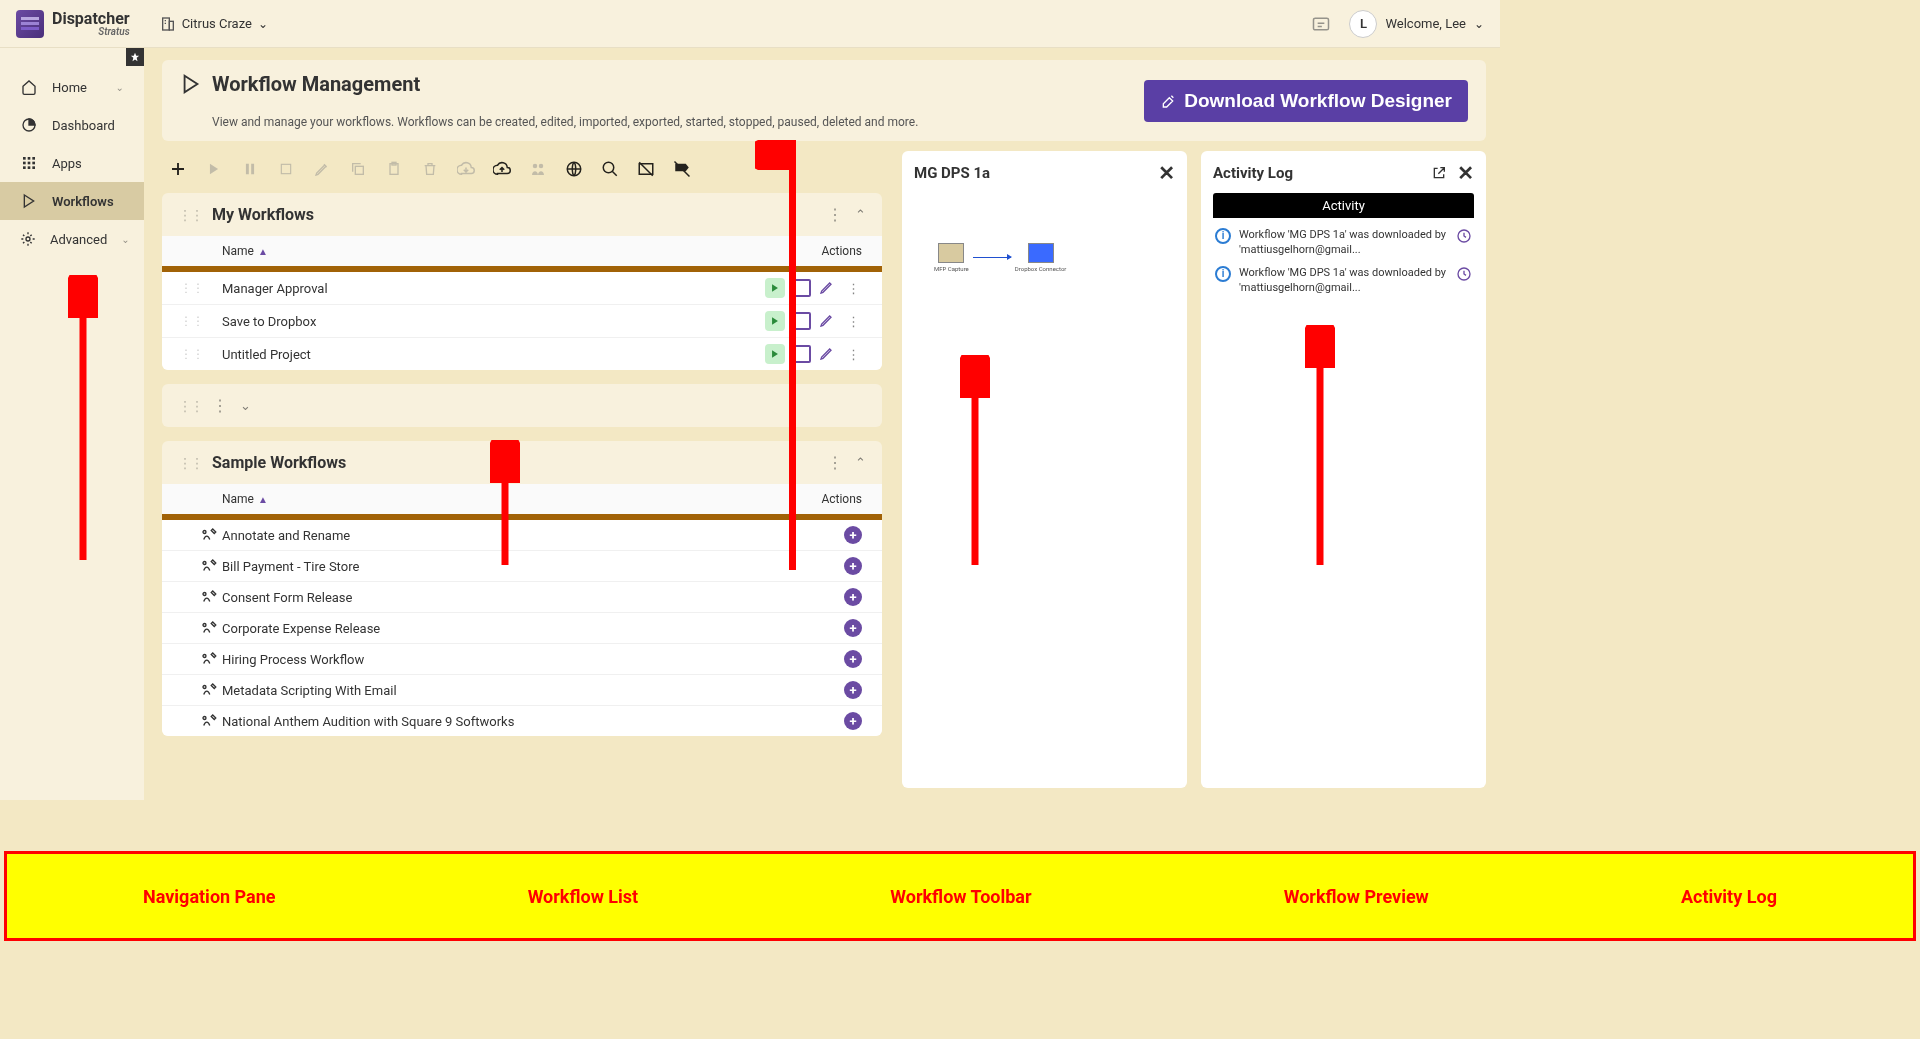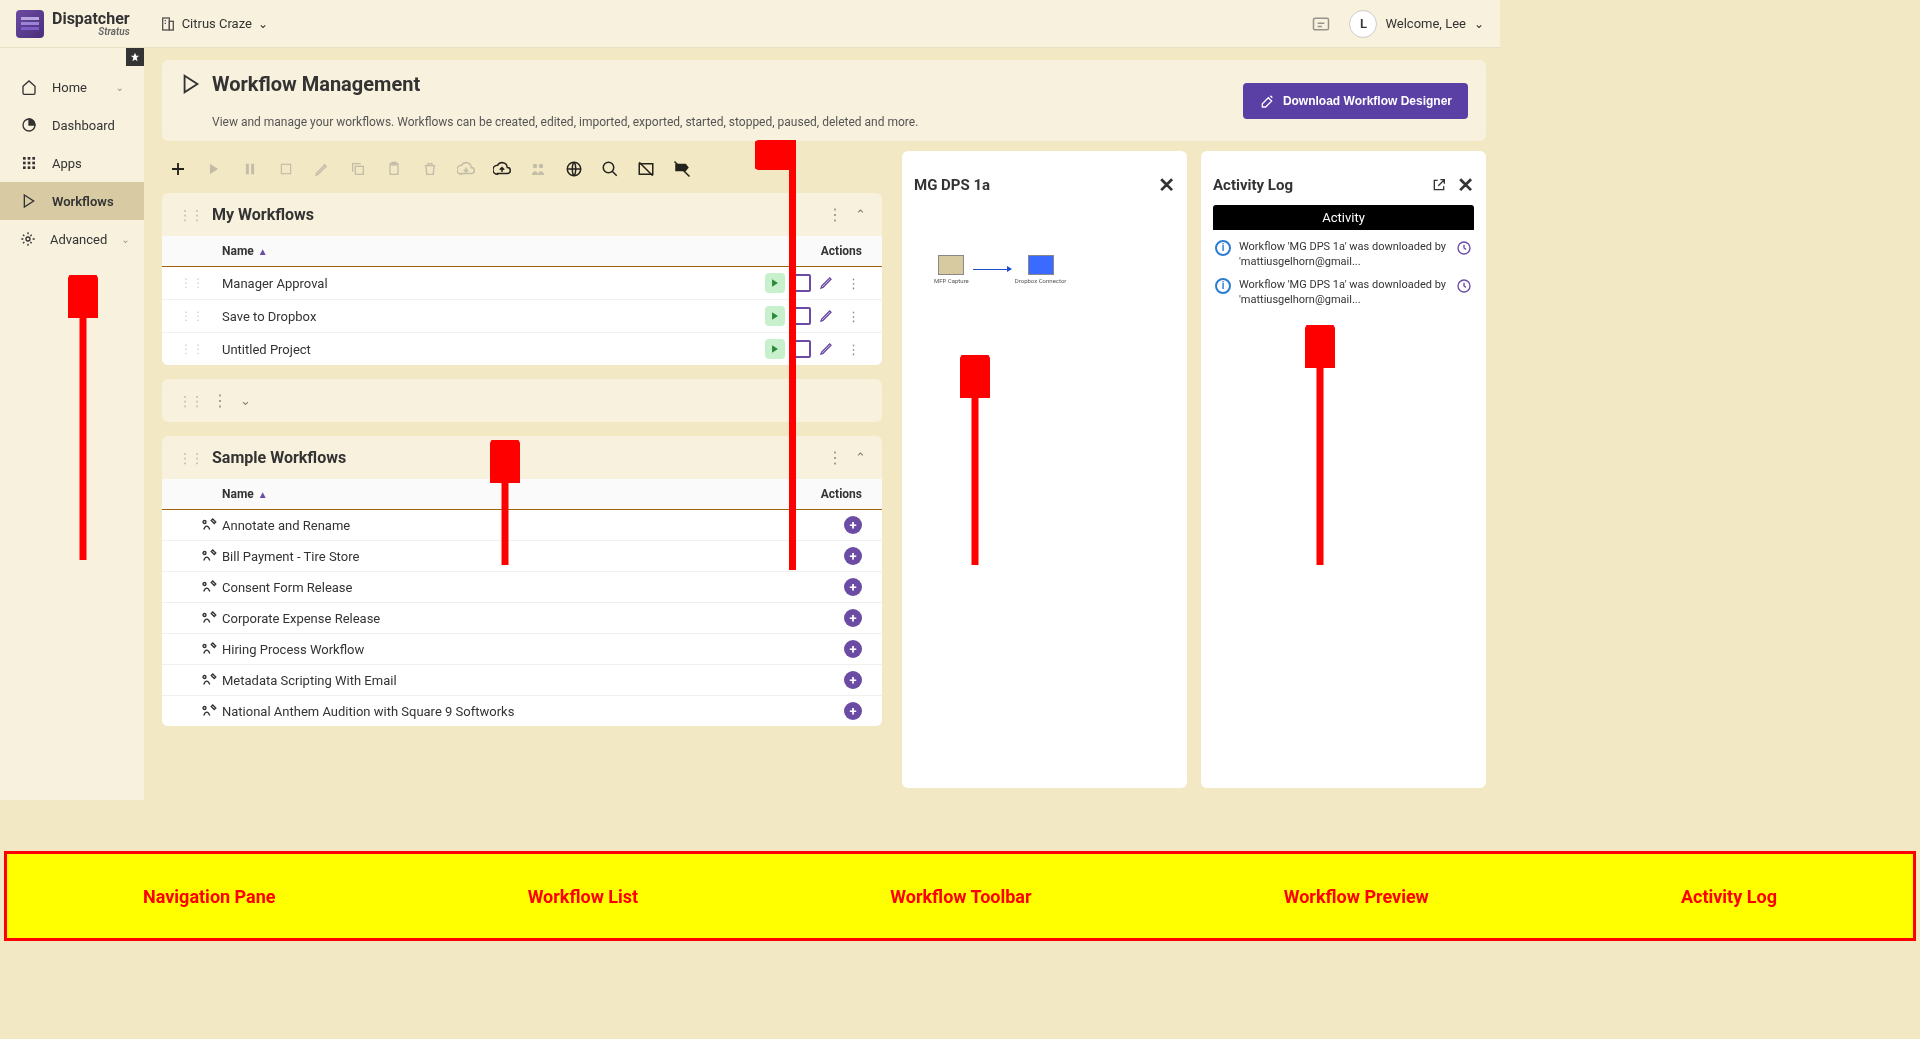--- a/index.html
+++ b/index.html
@@ -29,55 +29,55 @@
   .nav-icon { width:18px; height:18px; display:flex; align-items:center; justify-content:center; }
   
   .main { flex:1; padding: 12px 14px 12px 18px; overflow:hidden; display:flex; flex-direction:column; gap:10px;justify-content:space-between; }
   
   
   .page-header { background:#f8f1dd; border-radius:6px; padding:12px 18px; display:flex; align-items:center; gap:10px; }
   .page-header .title-block { flex:1; }
   .page-title-row { display:flex; align-items:center; gap:10px; }
   .page-title { font-size:20px; font-weight:700; }
   .page-desc { font-size:12px; color:#555; margin-top:19px; margin-left:32px; }
-  .dl-btn { background:#5a3fa5; color:#fff; border:none; border-radius:4px; padding:10px 16px; font-size:12px; font-weight:600; cursor:pointer; display:flex; align-items:center; gap:8px; }
+  .dl-btn { background:#5a3fa5; color:#fff; border:none; border-radius:4px; padding:10px 16px; font-size:19px; font-weight:600; cursor:pointer; display:flex; align-items:center; gap:8px; }
   
   
   .content-row { display:flex; gap:14px; flex:1; min-height:0; }
   .col-list { flex:1; display:flex; flex-direction:column; min-width:0; }
   .toolbar { display:flex; align-items:center; gap:16px; padding:8px 6px 14px 6px; }
   .tb-icon { width:20px; height:20px; display:flex; align-items:center; justify-content:center; cursor:pointer; opacity:.45; }
   .tb-icon.enabled { opacity:.85; color:#000; }
   
   .wf-scroll { overflow-y:auto; flex:1; padding-right:6px; }
   .wf-group { background:#f8f1dd; border-radius:6px; margin-bottom:14px; }
   .wf-group-head { display:flex; align-items:center; padding:12px 16px; cursor:pointer; }
   .drag-dots { opacity:.3; margin-right:10px; font-size:14px; letter-spacing:-2px; }
   .wf-group-title { font-size:16px; font-weight:700; flex:1; }
   .group-menu { opacity:.5; margin-right:12px; cursor:pointer; font-size:16px; }
   .group-chevron { opacity:.6; cursor:pointer; }
   .wf-table { background:#fff; border-radius:0 0 6px 6px; }
-  .wf-thead { display:flex; padding:8px 20px 8px 60px; font-size:12px; font-weight:700; border-bottom:1px solid #a16207; background:#fafafa; }
+  .wf-thead { display:flex; padding:8px 20px 8px 60px; font-size:12px; font-weight:400; border-bottom:6px solid #a16207; background:#fafafa; }
   .wf-thead .th-name { flex:1; display:flex; align-items:center; gap:4px; }
   .sort-up { color:#6b4ba3; font-size:10px; }
   .th-actions { width:90px; text-align:right; }
   .wf-row { display:flex; align-items:center; padding:6px 20px 6px 18px; border-top:1px solid #f0f0f0; font-size:13px; }
   .wf-row:first-child { border-top:none; }
   .wf-row .row-drag { width:16px; opacity:.25; font-size:12px; }
   .wf-row .row-icon { width:26px; display:flex; justify-content:center; }
   .wf-row .row-name { flex:1; }
   .row-actions { display:flex; align-items:center; gap:8px; }
   .act-play { width:20px; height:20px; border-radius:4px; background:#c8f0cc; display:flex; align-items:center; justify-content:center; color:#2a8a3a; cursor:pointer; }
   .act-stop { width:18px; height:18px; border:2px solid #6b4ba3; border-radius:2px; cursor:pointer; }
   .act-edit { width:18px; height:18px; cursor:pointer; color:#6b4ba3; }
   .act-menu { cursor:pointer; opacity:.6; padding:0 2px; }
   .act-add { width:18px; height:18px; border-radius:50%; background:#6b4ba3; color:#fff; display:flex; align-items:center; justify-content:center; font-size:13px; font-weight:700; cursor:pointer; }
   
   .col-preview, .col-log { width:285px; background:#fff; border-radius:6px; display:flex; flex-direction:column; padding:10px 12px; }
-  .panel-head { display:flex; align-items:center; font-size:15px; font-weight:700; margin-bottom:8px;margin-top:12px; }
+  .panel-head { display:flex; align-items:center; font-size:15px; font-weight:700; margin-bottom:8px; }
   .panel-head .close-x { margin-left:auto; font-size:20px; font-weight:700; cursor:pointer; }
   .panel-head .popout { margin-left:auto; cursor:pointer; margin-right:10px; }
   .preview-canvas { flex:1; background:#fff; position:relative; }
   .wf-diagram { position:absolute; top:50px; left:20px; display:flex; align-items:center; gap:4px; }
   .wf-node { display:flex; flex-direction:column; align-items:center; gap:2px; }
   .wf-node-box { width:26px; height:20px; border:1px solid #888; background:#eee; }
   .wf-node-start { background:#d8caa0; }
   .wf-node-end { background:#3a6aff; color:#fff; }
   .wf-node-label { font-size:6px; color:#555; }
   .wf-arrow { width:38px; height:1px; background:#2050d0; position:relative; }

